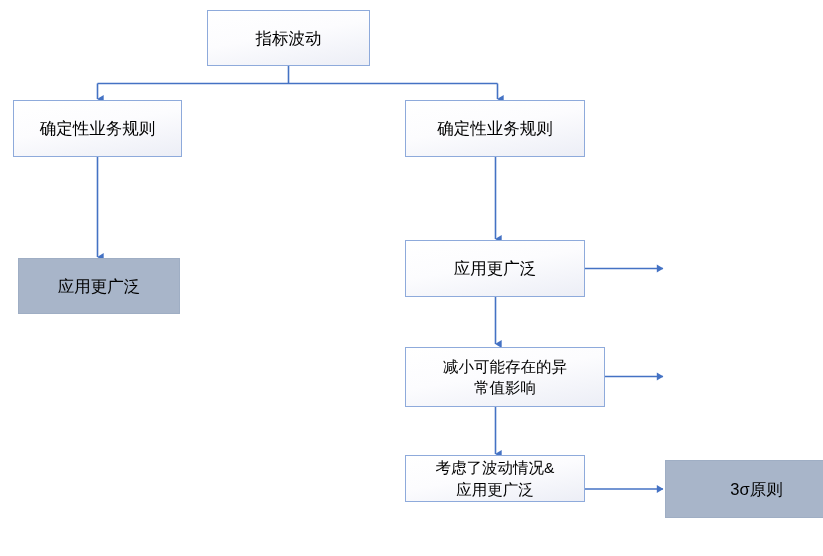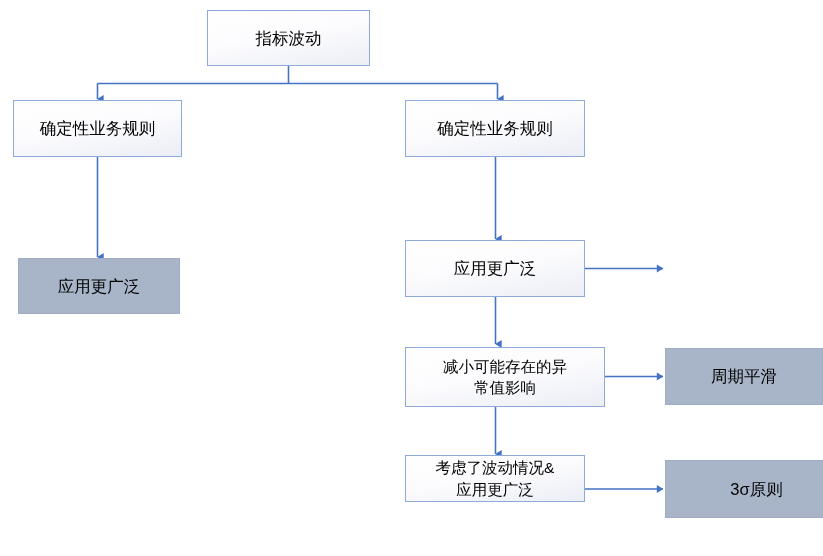--- a/index.html
+++ b/index.html
@@ -117,23 +117,20 @@
   <div class="node light t16" style="left:405px; top:240px; width:180px; height:57px;">
     <span class="node-label">应用更广泛</span>
   </div>
 
 
   <div class="node light t15" style="left:405px; top:347px; width:200px; height:60px;">
     <span class="node-label">减小可能存在的异
 常值影响</span>
   </div>
 
-  <div class="node filled t16" style="left:665px; top:348px; width:158px; height:57px;">
-    <span class="node-label">周期平滑</span>
-  </div>
 
   <div class="node light t15" style="left:405px; top:455px; width:180px; height:47px;">
     <span class="node-label">考虑了波动情况&amp;
 应用更广泛</span>
   </div>
 
   <div class="node filled t16" style="left:665px; top:460px; width:183px; height:58px;">
     <span class="node-label">3σ原则</span>
   </div>
 

